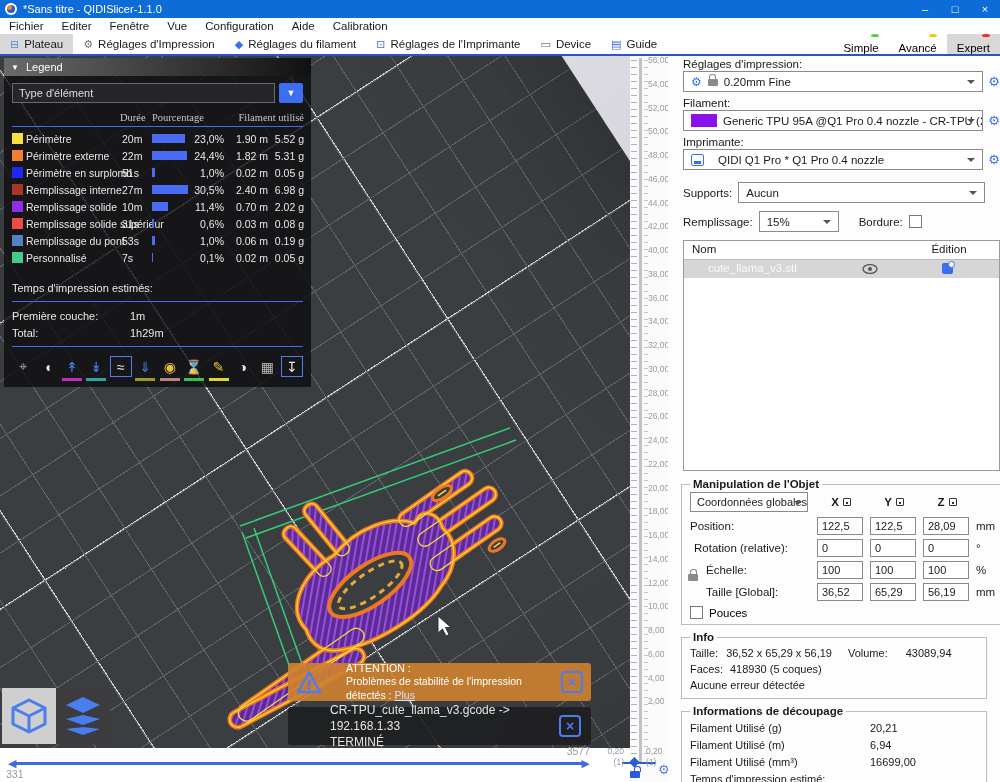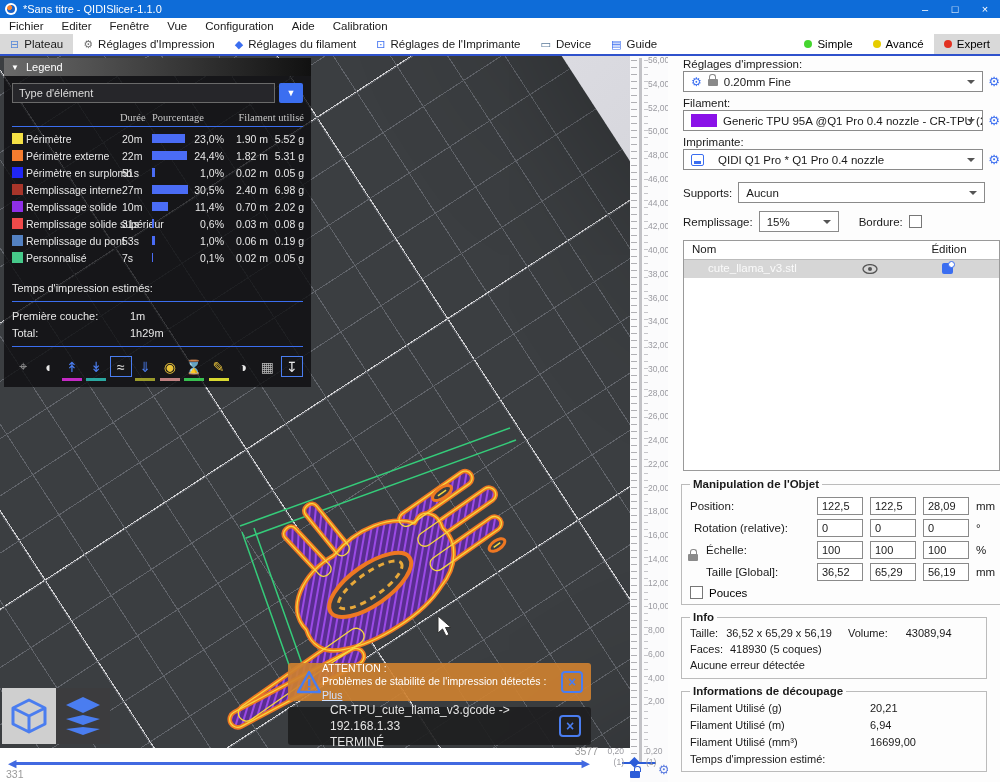--- a/index.html
+++ b/index.html
@@ -19,21 +19,21 @@
   .menubar { position:absolute; left:0; top:18px; width:1000px; height:16px; background:#fff;
     display:flex; align-items:center; color:#1a1a1a; }
   .menu-item { padding:0 9px; font-size:11.5px; }
 
   
   .tabbar { position:absolute; left:0; top:34px; width:1000px; height:22px; background:#fff;
     border-bottom:2px solid #2f52cc; display:flex; align-items:stretch; }
   .tab { display:flex; align-items:center; gap:5px; padding:0 10px; font-size:11.5px; color:#1a1a1a; white-space:nowrap; }
   .tab .tab-ico { font-size:11px; }
   .modes { margin-left:auto; display:flex; align-items:stretch; }
-  .mode { display:flex; align-items:center; gap:5px; padding:0 10px; font-size:11.5px; }
+  .mode { display:flex; align-items:flex-end; gap:5px; padding:0 10px; font-size:11.5px;flex-direction:column; }
   .dot { width:8px; height:8px; border-radius:50%; display:inline-block; }
 
   
   .viewport { position:absolute; left:0; top:56px; width:630px; height:692px; overflow:hidden;
     background:linear-gradient(135deg,#fdfdff 0%, #dcdce2 40%, #c9c9cf 100%); }
   .bed { position:absolute; left:-520px; top:-240px; width:1200px; height:1200px;
     transform:rotate(-33deg); background-color:#3b3e41;
     background-image:
       repeating-linear-gradient(0deg, #61646a 0 1px, transparent 1px 48px),
       repeating-linear-gradient(90deg, #61646a 0 1px, transparent 1px 48px),
@@ -68,38 +68,38 @@
   .trow { display:flex; height:17px; align-items:center; }
   .trow .tl { width:118px; }
   .ltoolbar { display:flex; gap:2px; padding:4px 0 2px; align-items:flex-start; }
   .tool { width:23px; display:flex; flex-direction:column; align-items:center; gap:1px; }
   .tool .g { width:22px; height:21px; display:flex; align-items:center; justify-content:center; font-size:14px;
     border:1px solid transparent; }
   .tool .ul { width:20px; height:3px; }
 
   
   .toast-warn { position:absolute; left:288px; top:607px; width:303px; height:38px; background:rgba(205,128,48,.92);
-    border-radius:3px; display:flex; align-items:center; gap:0; padding:0 8px; color:#fff; z-index:6; }
+    border-radius:3px; display:flex; align-items:center; gap:24px; padding:0 8px; color:#fff; z-index:6; }
   .toast-warn .txt { font-size:10.5px; line-height:1.3; flex:1; }
   .toast-warn a { color:#cfe0ff; text-decoration:underline; }
   .toast-info { position:absolute; left:288px; top:651px; width:303px; height:38px; background:rgba(30,30,32,.92);
     border-radius:3px; display:flex; align-items:center; gap:8px; padding:0 10px; color:#e4e4e4; z-index:6; }
   .toast-info .txt { font-size:12px; line-height:1.35; flex:1;margin-left:32px; }
   .toast-x { width:22px; height:22px; border:2px solid #4a7df0; border-radius:4px; color:#4a7df0;
     display:flex; align-items:center; justify-content:center; font-size:14px; font-weight:bold; flex:none; }
 
   
   .viewbtns { position:absolute; left:2px; top:632px; display:flex; z-index:5; }
   .vbtn { width:54px; height:56px; display:flex; align-items:center; justify-content:center; }
   .vbtn.v3d { background:#cfcfcf; }
   .vbtn.vlayers { background:#3c3c3e; }
 
   
   .bottombar { position:absolute; left:0; top:748px; width:630px; height:34px; background:#fff; }
-  .hs-max { position:absolute; right:32px; top:-3px; color:#9a9a9a; font-size:10.5px; }
+  .hs-max { position:absolute; right:40px; top:-3px; color:#9a9a9a; font-size:10.5px; }
   .hs-min { position:absolute; left:6px; top:20px; color:#9a9a9a; font-size:10.5px; }
   .hslider { position:absolute; left:8px; right:40px; top:8px; height:14px; display:flex; align-items:center; }
   .hslider .tri { color:#4169e1; font-size:11px; line-height:14px; }
   .hslider .line { flex:1; height:3px; background:#4169e1; }
 
   
   .ruler { position:absolute; left:630px; top:56px; width:38px; height:726px; background:#fbfbfc; }
   .ticks-a { position:absolute; left:1px; top:4px; width:6px; height:700px;
     background:repeating-linear-gradient(180deg,#b0b0b4 0 1px, transparent 1px 7px); }
   .track { position:absolute; left:9px; top:2px; width:3px; height:706px; background:#c2c2c6; }
@@ -662,20 +662,42 @@
             <ellipse cx="8" cy="5" rx="7" ry="4.4" fill="none" stroke="#555" stroke-width="1.3"></ellipse>
             <circle cx="8" cy="5" r="2" fill="#555"></circle>
           </svg>
           <span class="edit-ico"></span>
         </div>
       </div>
   </div>
 
   <fieldset style="margin-top:7px">
     <legend>Manipulation de l'Objet</legend>
+    <div class="mgrid">
+      <div class="coords-combo">Coordonnées globales</div>
+      <div style="display:contents">
+        
+      
+          <span class="axis">
+            <span>X</span>
+            <span class="axis-ico"></span>
+          </span>
+        
+          <span class="axis">
+            <span>Y</span>
+            <span class="axis-ico"></span>
+          </span>
+        
+          <span class="axis">
+            <span>Z</span>
+            <span class="axis-ico"></span>
+          </span>
+        </div>
+      <span></span>
+    </div>
     <div class="locwrap" style="margin-top:5px">
       <span class="lock gray" style="top:52px"></span>
       <div>
 
           <div class="mgrid" style="margin-top:4px">
             <span class="mlabel" style="padding-left: 0px;">Position:</span>
             <input value="122,5" style="">
             <input value="122,5" style="">
             <input value="28,09" style="">
             <span>mm</span>

